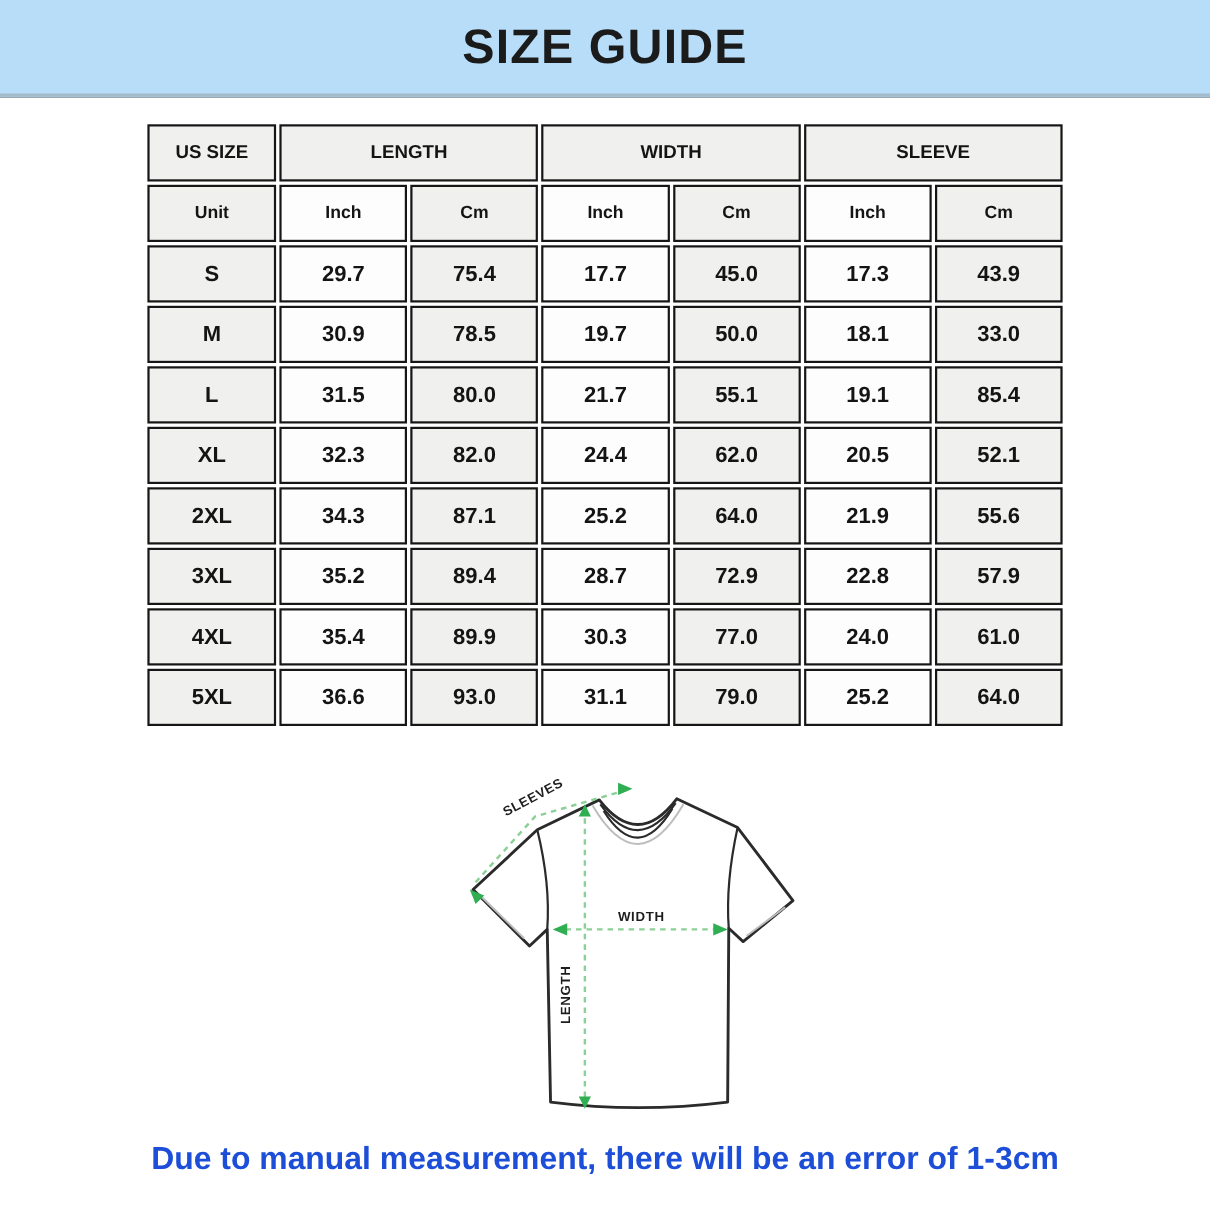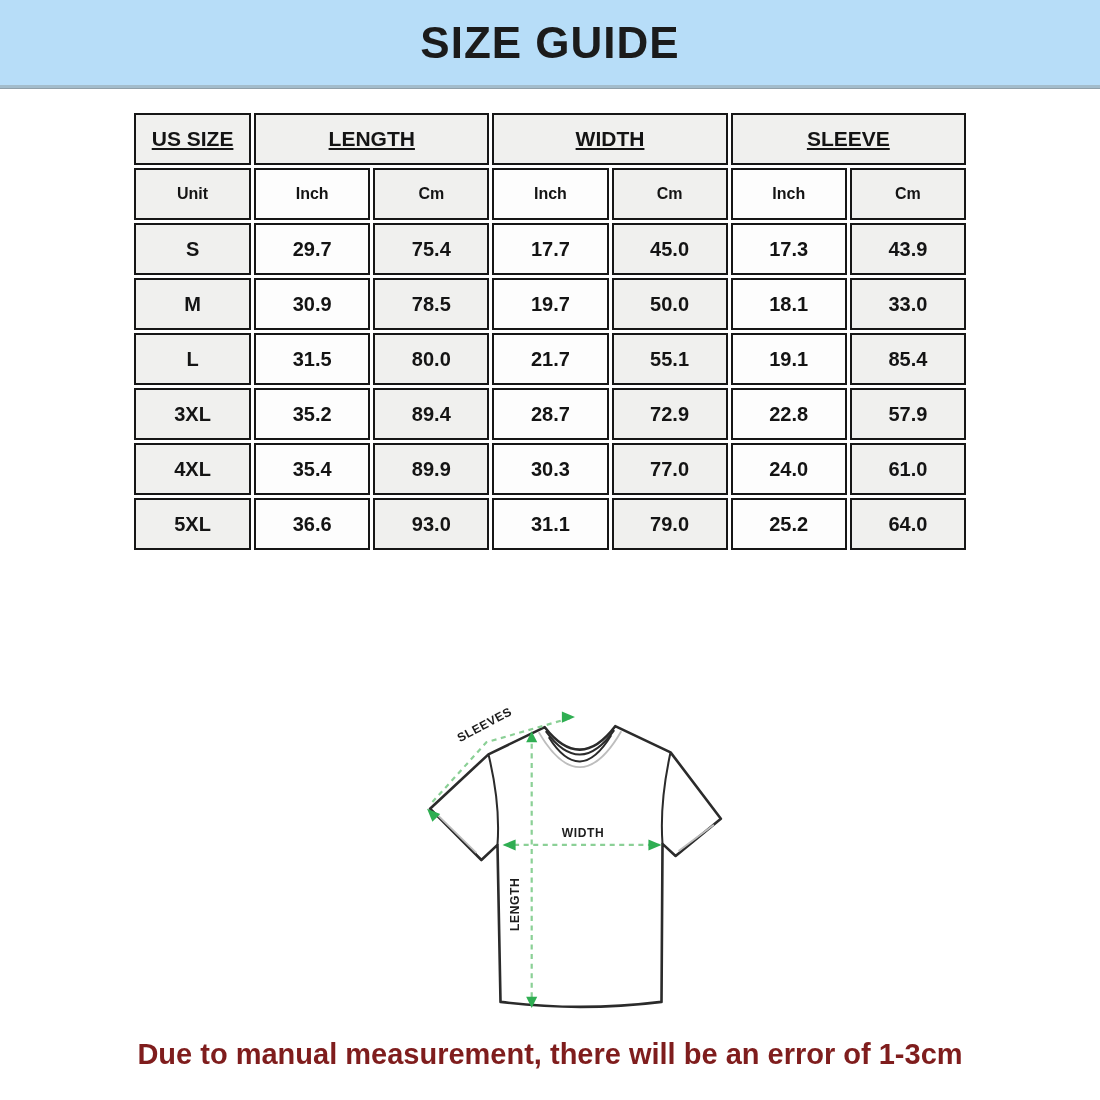--- a/index.html
+++ b/index.html
@@ -21,35 +21,35 @@
   .size-table{
     position:absolute;left:131px;top:110px;width:838px;
     border-collapse:separate;border-spacing:3px;table-layout:fixed;
   }
   .size-table th,.size-table td{
     border:2px solid #161616;background:#fdfdfd;
     height:48px;text-align:center;vertical-align:middle;
     font-size:20px;font-weight:700;color:#141414;padding:0;
   }
   .size-table th{font-size:16px;}
-  .size-table .group th{font-size:21px;text-decoration:underline;}
+  .size-table .group th{font-size:17px;}
   .size-table .shaded{background:#f0f0ee;}
   
   .tshirt{position:absolute;left:424px;top:698px;width:312px;height:322px;}
   .shirt-line{fill:#ffffff;stroke:#2b2b2b;stroke-width:2.6;stroke-linejoin:round;}
   .shirt-thin{fill:none;stroke:#2b2b2b;stroke-width:2;}
   .shirt-gray{fill:none;stroke:#bdbdbd;stroke-width:1.8;}
   .measure{fill:none;stroke:#8bd096;stroke-width:2.2;stroke-dasharray:5 4.5;}
   .arrowhead{fill:#2fae52;}
   .diagram-label{fill:#1d1d1d;font-family:"Liberation Sans", sans-serif;
     font-size:12px;font-weight:700;letter-spacing:0.6px;}
   
   .note{
     position:absolute;left:0;top:1038px;width:1100px;
-    text-align:center;font-size:29px;font-weight:700;color:#7f1d1d;
+    text-align:center;font-size:29px;font-weight:700;color:#1d4ed8;
   }
 </style>
 </head>
 <body>
 
 <div class="page">
 
   <header class="banner">
     <h1>SIZE GUIDE</h1>
   </header>
@@ -101,20 +101,38 @@
         <td class="shaded">33.0</td>
       </tr>
       <tr>
         <td class="shaded">L</td>
         <td>31.5</td>
         <td class="shaded">80.0</td>
         <td>21.7</td>
         <td class="shaded">55.1</td>
         <td>19.1</td>
         <td class="shaded">85.4</td>
+      </tr>
+      <tr>
+        <td class="shaded">XL</td>
+        <td>32.3</td>
+        <td class="shaded">82.0</td>
+        <td>24.4</td>
+        <td class="shaded">62.0</td>
+        <td>20.5</td>
+        <td class="shaded">52.1</td>
+      </tr>
+      <tr>
+        <td class="shaded">2XL</td>
+        <td>34.3</td>
+        <td class="shaded">87.1</td>
+        <td>25.2</td>
+        <td class="shaded">64.0</td>
+        <td>21.9</td>
+        <td class="shaded">55.6</td>
       </tr>
       <tr>
         <td class="shaded">3XL</td>
         <td>35.2</td>
         <td class="shaded">89.4</td>
         <td>28.7</td>
         <td class="shaded">72.9</td>
         <td>22.8</td>
         <td class="shaded">57.9</td>
       </tr>

